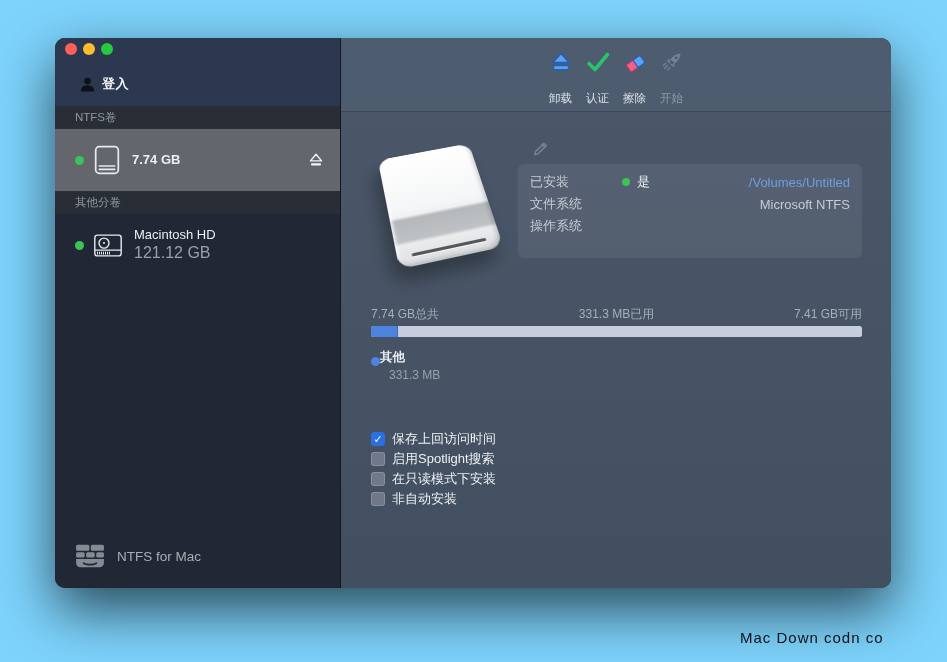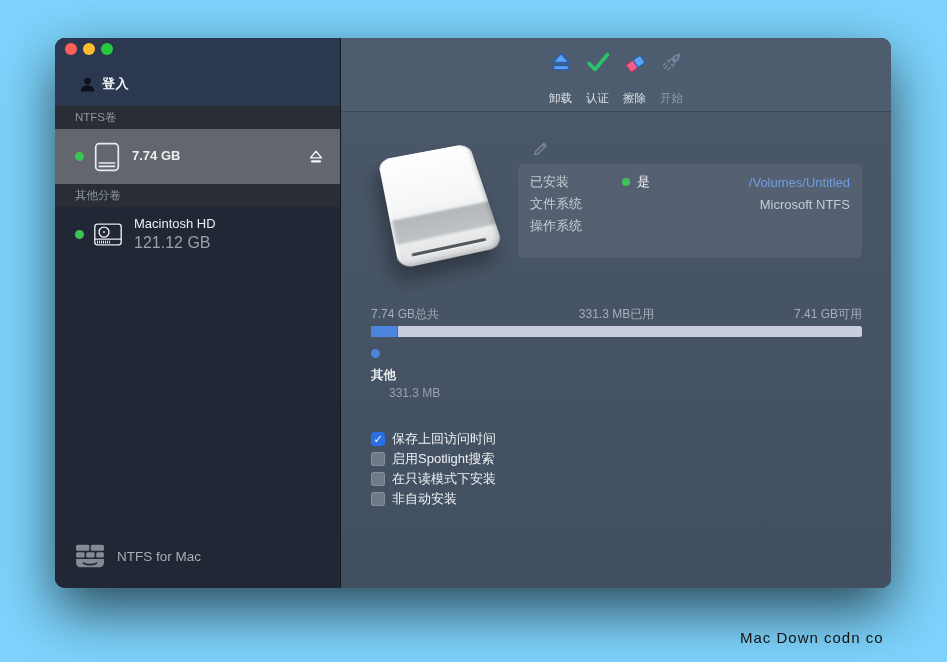--- a/index.html
+++ b/index.html
@@ -14,21 +14,21 @@
     border-right:1px solid #141821;}
   .sb-header{height:68px;background:#2b3850;position:relative;flex:none;}
   .traffic{position:absolute;top:5px;left:10px;display:flex;gap:6px;}
   .traffic span{width:12px;height:12px;border-radius:50%;display:block;}
   .tl-red{background:#ff5f57;} .tl-yellow{background:#febc2e;} .tl-green{background:#28c840;}
   .login-row{position:absolute;left:24px;top:37px;display:flex;align-items:center;gap:6px;}
   .login-row .txt{color:#f2f4f7;font-size:13px;font-weight:bold;letter-spacing:.5px;}
 
   .sb-section{height:23px;line-height:23px;background:#292d36;color:#8f96a0;font-size:11.5px;
     padding-left:20px;flex:none;}
-  .vol-row{height:55px;display:flex;align-items:center;flex:none;position:relative;}
+  .vol-row{height:62px;display:flex;align-items:center;flex:none;position:relative;}
   .vol-row.selected{background:#63666d;}
   .dot{width:9px;height:9px;border-radius:50%;margin-left:20px;flex:none;}
   .dot.green{background:#3dc254;} .dot.gray{background:#6e7681;}
   .vol-icon{margin-left:9px;flex:none;display:flex;}
   .vol-text{margin-left:11px;line-height:1.25;}
   .vol-name{color:#eceef1;font-size:13px;}
   .vol-name.bold{font-weight:bold;}
   .vol-size{color:#9aa1ab;font-size:16px;}
   .eject-btn{position:absolute;right:16px;top:50%;transform:translateY(-50%);display:flex;cursor:pointer;}
 
@@ -66,21 +66,21 @@
   .mid-txt{color:#eef1f4;}
   .info-value{margin-left:auto;color:#c6ccd4;text-align:center;}
   .info-value.link{color:#6f9fe0;}
 
   .cap-labels{position:absolute;left:30px;top:194px;width:491px;display:flex;
     justify-content:space-between;font-size:12px;color:#a6aebb;}
   .cap-bar{position:absolute;left:30px;top:214px;width:491px;height:11px;border-radius:2.5px;
     background:#c7cddd;overflow:hidden;}
   .cap-fill{height:100%;background:#4c84de;border-right:1px solid #3a6dc0;}
   .legend{position:absolute;left:30px;top:237px;}
-  .legend-line{display:flex;align-items:flex-start;gap:9px;flex-direction:column;}
+  .legend-line{display:flex;align-items:flex-end;}
   .legend-dot{width:9px;height:9px;border-radius:50%;background:#4c84de;}
   .legend-name{color:#e9ecf0;font-size:12.5px;font-weight:bold;}
   .legend-size{color:#98a1ad;font-size:12px;margin:2px 0 0 18px;}
 
   .options{position:absolute;left:30px;top:317px;}
   .opt-row{height:20px;display:flex;align-items:center;cursor:pointer;}
   .cbox{width:14px;height:14px;border-radius:3px;box-sizing:border-box;flex:none;
     background:rgba(160,166,176,.48);border:1px solid rgba(255,255,255,.18);
     display:flex;align-items:center;justify-content:center;}
   .cbox.checked{background:#2a6fe3;border-color:#2a6fe3;}

